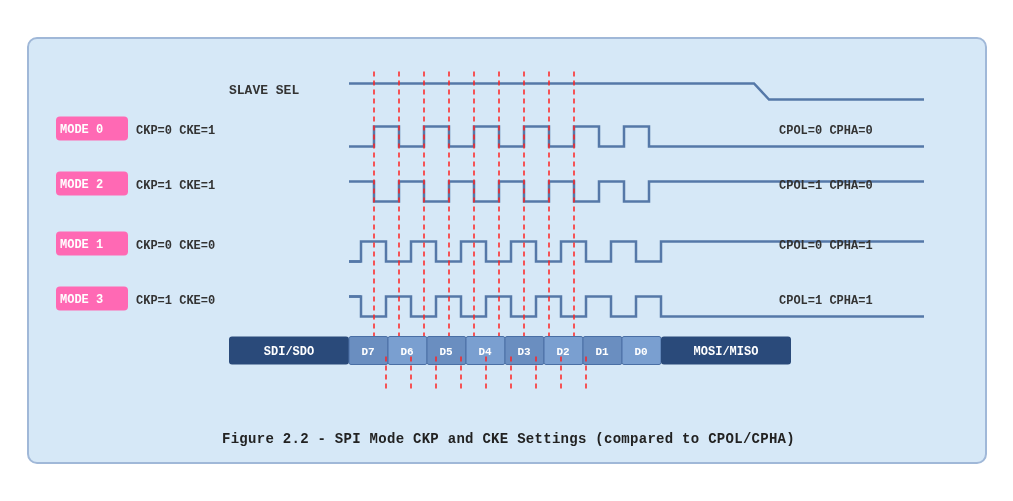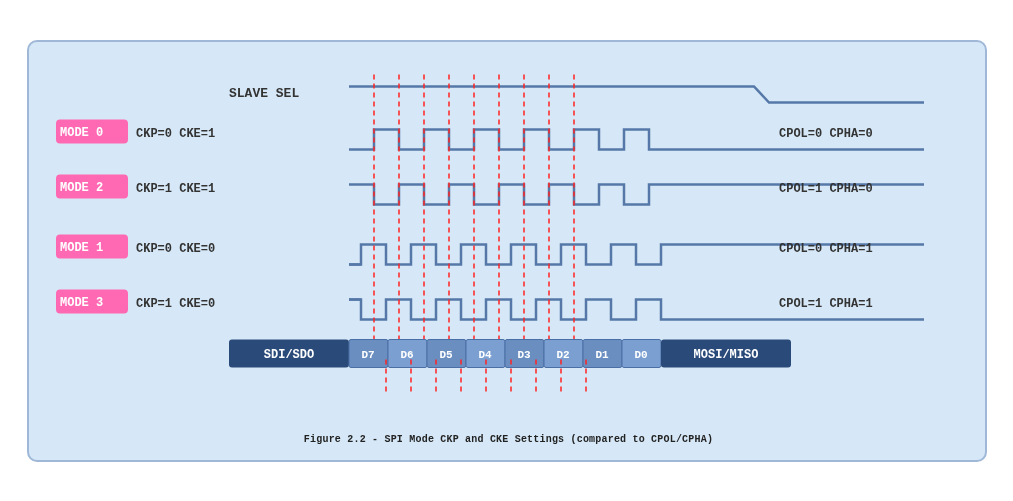--- a/index.html
+++ b/index.html
@@ -32,21 +32,21 @@
 
     svg.waveform-svg {
       width: 100%;
       height: 100%;
     }
 
     .caption {
       margin-top: 12px;
       text-align: center;
       font-family: 'Courier New', Courier, monospace;
-      font-size: 10px;
+      font-size: 14px;
       font-weight: bold;
       color: #222;
       letter-spacing: 0.02em;
     }
   </style>
 </head>
 <body>
 
 <div class="diagram-container">
   <div class="waveform-area">

